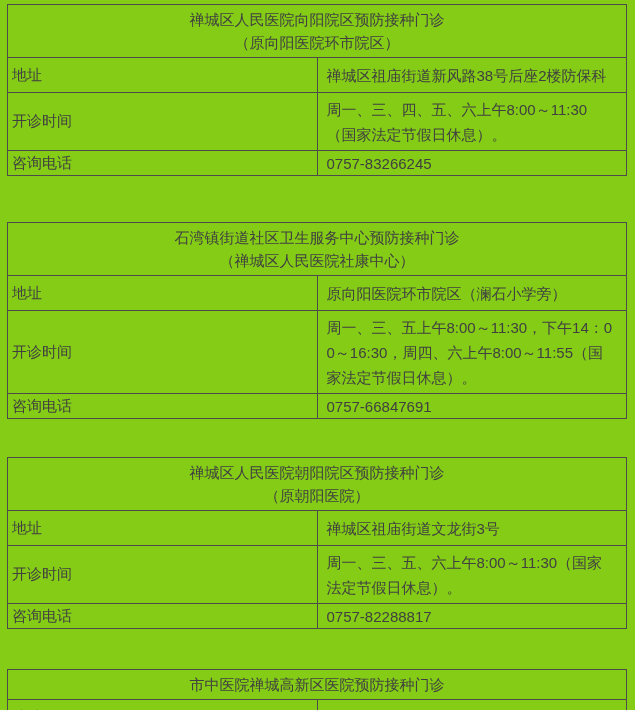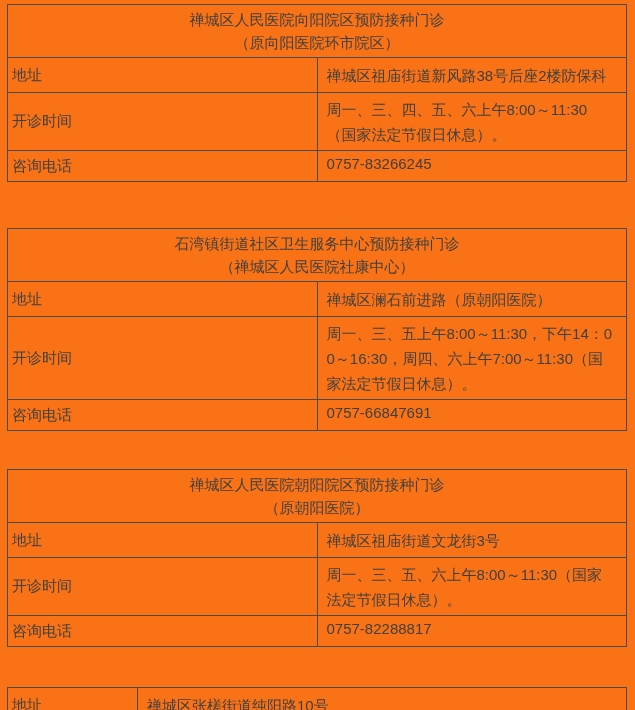--- a/index.html
+++ b/index.html
@@ -4,21 +4,21 @@
 <style>
   html, body {
     margin: 0;
     padding: 0;
     background: #ffffff;
   }
   .page {
     position: relative;
     width: 635px;
     height: 710px;
-    background: #f97316;
+    background: #84cc16;
     font-family: "Liberation Sans", sans-serif;
     padding-top: 4px;
     box-sizing: border-box;
     overflow: hidden;
   }
   table.clinic-table {
     border-collapse: collapse;
     width: 620px;
     margin-left: 7px;
     table-layout: fixed;
@@ -41,21 +41,21 @@
   .label-cell {
     width: 121px;
     padding: 2px 4px;
   }
   .value-cell {
     padding: 2px 9px;
     line-height: 25px;
   }
   tr.addr-row td  { height: 30px; }
   tr.time-row .value-cell { padding-top: 4px; padding-bottom: 3px; }
-  tr.phone-row .value-cell { line-height: 21px; padding-top: 2px; padding-bottom: 7px; }
+  tr.phone-row .value-cell { line-height: 21px; padding-top: 2px; padding-bottom: 1px; }
   tr.phone-row td { height: 20px; }
   
   [data-bind]:empty { display: none; }
 </style>
 </head>
 <body>
 
 <div class="page">
 
   <table class="clinic-table m1">
@@ -87,25 +87,25 @@
   <table class="clinic-table m2">
     <tbody>
         <tr class="title-row">
       <td colspan="2" class="title-cell">
         <div data-bind="clinics.1.title">石湾镇街道社区卫生服务中心预防接种门诊</div>
         <div data-bind="clinics.1.subtitle">（禅城区人民医院社康中心）</div>
       </td>
     </tr>
     <tr class="addr-row">
       <td class="label-cell" data-bind="labels.address">地址</td>
-      <td class="value-cell" data-bind="clinics.1.address">禅城区澜石前进路（原朝阳医院）</td>
+      <td class="value-cell" data-bind="clinics.1.address">原向阳医院环市院区（澜石小学旁）</td>
     </tr>
     <tr class="time-row">
       <td class="label-cell" data-bind="labels.hours">开诊时间</td>
-      <td class="value-cell" data-bind="clinics.1.hours">周一、三、五上午8:00～11:30，下午14：00～16:30，周四、六上午7:00～11:30（国家法定节假日休息）。</td>
+      <td class="value-cell" data-bind="clinics.1.hours">周一、三、五上午8:00～11:30，下午14：00～16:30，周四、六上午8:00～11:55（国家法定节假日休息）。</td>
     </tr>
     <tr class="phone-row">
       <td class="label-cell" data-bind="labels.phone">咨询电话</td>
       <td class="value-cell">
         <div data-bind="clinics.1.phones.0">0757-66847691</div>
 
       </td>
     </tr>
   </tbody>
     </table>
@@ -131,20 +131,26 @@
       <td class="value-cell">
         <div data-bind="clinics.2.phones.0">0757-82288817</div>
 
       </td>
     </tr>
   </tbody>
     </table>
 
   <table class="clinic-table">
     <tbody>
+        <tr class="title-row">
+      <td colspan="2" class="title-cell">
+        <div data-bind="clinics.3.title">市中医院禅城高新区医院预防接种门诊</div>
+
+      </td>
+    </tr>
     <tr class="addr-row">
       <td class="label-cell" data-bind="labels.address">地址</td>
       <td class="value-cell" data-bind="clinics.3.address">禅城区张槎街道纯阳路10号</td>
     </tr>
 
   </tbody>
     </table>
 
 </div>
 

